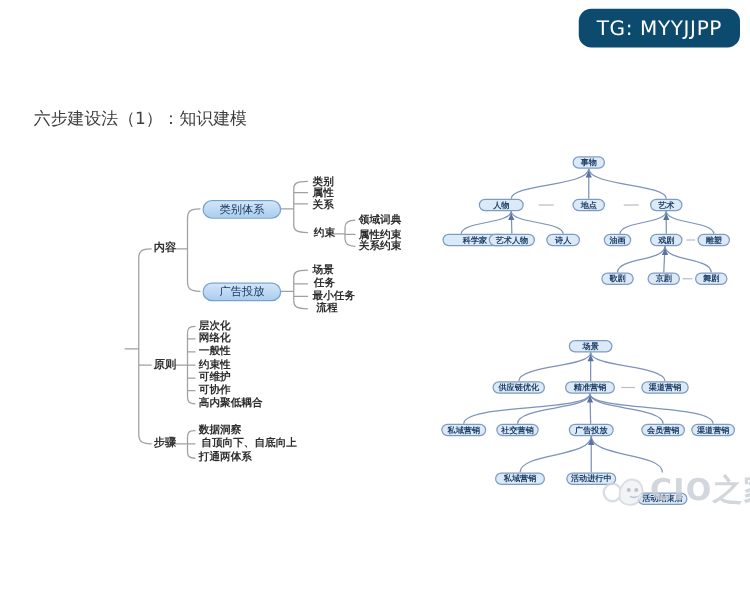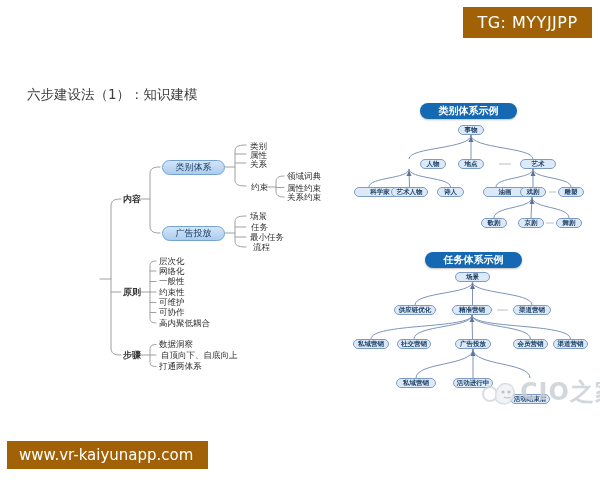--- a/index.html
+++ b/index.html
@@ -1,30 +1,30 @@
 <!DOCTYPE html>
 <html><head>
 <meta charset="utf-8">
 <style>
   html,body{margin:0;padding:0;background:#ffffff;}
   .stage{position:relative;width:600px;height:480px;background:#ffffff;overflow:hidden;
          font-family:"DejaVu Sans","Liberation Sans",sans-serif;}
-  .badge{position:absolute;background:#a16207;color:#ffffff;display:flex;align-items:center;box-sizing:border-box;}
+  .badge{position:absolute;background:#0c4a6e;color:#ffffff;display:flex;align-items:center;box-sizing:border-box;border-radius:10px;}
   .badge.tg{left:463px;top:7px;width:129px;height:31px;justify-content:center;font-size:16px;letter-spacing:.5px;}
   .badge.url{left:7px;top:441px;width:201px;height:28px;padding-left:12px;font-size:15px;}
   .title{position:absolute;left:27px;top:86px;margin:0;font-size:13.5px;font-weight:normal;color:#3d3d3d;white-space:nowrap;}
   svg.wires{position:absolute;left:0;top:0;pointer-events:none;}
   .mm-root{position:absolute;left:18px;top:268px;width:82px;height:23px;background:#cdc5ec;border:1.5px solid #9388cc;
            border-radius:12px;display:flex;align-items:center;justify-content:center;
            font-size:11px;font-weight:bold;color:#2f2f3a;box-sizing:border-box;}
   .mm-pill{position:absolute;width:63px;height:15px;background:linear-gradient(#d3e5f8,#abcdee);
            border:1px solid #74a3d2;border-radius:8px;display:flex;align-items:center;justify-content:center;
            font-size:9px;font-weight:normal;color:#14365c;box-sizing:border-box;white-space:nowrap;}
   .mm-branch{position:absolute;font-size:9px;font-weight:bold;color:#333333;white-space:nowrap;line-height:9px;}
-  .mm-leaf{position:absolute;font-size:8.5px;font-weight:400;color:#2e2e2e;white-space:nowrap;line-height:9px;}
+  .mm-leaf{position:absolute;font-size:8.5px;font-weight:700;color:#2e2e2e;white-space:nowrap;line-height:9px;}
   .tree-header{position:absolute;width:97px;height:16px;background:#1569b3;border-radius:8px;color:#ffffff;
            font-size:10px;font-weight:bold;display:flex;align-items:center;justify-content:center;
            box-shadow:0 1px 2px rgba(0,0,0,.25);white-space:nowrap;}
   .tree-pill{position:absolute;height:10px;background:#dce9f7;border:1px solid #7d9cc4;border-radius:6px;
            color:#1d3f66;font-size:6.5px;font-weight:bold;display:flex;align-items:center;justify-content:center;
            box-sizing:border-box;white-space:nowrap;overflow:hidden;}
   .watermark{position:absolute;left:480px;top:374px;display:flex;align-items:center;gap:2px;opacity:.8;}
   .wm-text{font-size:24px;font-weight:bold;color:#c7cdd5;letter-spacing:1px;white-space:nowrap;}
 </style>
 </head>
@@ -117,36 +117,34 @@
   <span class="mm-leaf" style="left:159px;top:277px">一般性</span>
   <span class="mm-leaf" style="left:159px;top:288px">约束性</span>
   <span class="mm-leaf" style="left:159px;top:298px">可维护</span>
   <span class="mm-leaf" style="left:159px;top:308px">可协作</span>
   <span class="mm-leaf" style="left:159px;top:319px">高内聚低耦合</span>
 
   <span class="mm-leaf" style="left:159px;top:340px">数据洞察</span>
   <span class="mm-leaf" style="left:161px;top:351px">自顶向下、自底向上</span>
   <span class="mm-leaf" style="left:159px;top:362px">打通两体系</span>
 
-  <div class="tree-header" style="left:420px;top:103px">类别体系示例</div>
   <div class="tree-pill" style="left:458px;top:125px;width:26px">事物</div>
-  <div class="tree-pill" style="left:420px;top:159px;width:26px">人物</div>
+  <div class="tree-pill" style="left:383px;top:159px;width:36px">人物</div>
   <div class="tree-pill" style="left:458px;top:159px;width:26px">地点</div>
-  <div class="tree-pill" style="left:520px;top:159px;width:36px">艺术</div>
+  <div class="tree-pill" style="left:520px;top:159px;width:26px">艺术</div>
   <div class="tree-pill" style="left:354px;top:187px;width:52px">科学家</div>
   <div class="tree-pill" style="left:391px;top:187px;width:37px">艺术人物</div>
   <div class="tree-pill" style="left:437px;top:187px;width:27px">诗人</div>
-  <div class="tree-pill" style="left:483px;top:187px;width:44px">油画</div>
+  <div class="tree-pill" style="left:483px;top:187px;width:22px">油画</div>
   <div class="tree-pill" style="left:520px;top:187px;width:26px">戏剧</div>
   <div class="tree-pill" style="left:558px;top:187px;width:26px">雕塑</div>
   <div class="tree-pill" style="left:481px;top:218px;width:26px">歌剧</div>
   <div class="tree-pill" style="left:518px;top:218px;width:26px">京剧</div>
   <div class="tree-pill" style="left:556px;top:218px;width:26px">舞剧</div>
 
-  <div class="tree-header" style="left:425px;top:252px">任务体系示例</div>
   <div class="tree-pill" style="left:455px;top:272px;width:35px">场景</div>
   <div class="tree-pill" style="left:394px;top:305px;width:42px">供应链优化</div>
   <div class="tree-pill" style="left:452px;top:305px;width:40px">精准营销</div>
   <div class="tree-pill" style="left:513px;top:305px;width:38px">渠道营销</div>
   <div class="tree-pill" style="left:353px;top:339px;width:36px">私域营销</div>
   <div class="tree-pill" style="left:397px;top:339px;width:34px">社交营销</div>
   <div class="tree-pill" style="left:455px;top:339px;width:36px">广告投放</div>
   <div class="tree-pill" style="left:513px;top:339px;width:35px">会员营销</div>
   <div class="tree-pill" style="left:553px;top:339px;width:35px">渠道营销</div>
   <div class="tree-pill" style="left:396px;top:378px;width:40px">私域营销</div>
@@ -157,15 +155,14 @@
     <svg width="38" height="36" viewBox="0 0 38 36">
       <circle cx="10" cy="20" r="7" fill="none" stroke="#d2d7dd" stroke-width="2"></circle>
       <path d="M16,26 C14,14 22,8 28,10 C35,12 36,22 31,27 C27,31 20,31 16,26 Z" fill="#eef1f5" stroke="#d2d7dd" stroke-width="1.5"></path>
       <circle cx="23" cy="18" r="1.6" fill="#aab3bf"></circle>
       <circle cx="29" cy="18" r="1.6" fill="#aab3bf"></circle>
       <path d="M24,23 q3,2 6,0" fill="none" stroke="#aab3bf" stroke-width="1.2"></path>
     </svg>
     <span class="wm-text">CIO之家</span>
   </div>
 
-  <div class="badge url">www.vr-kaiyunapp.com</div>
 
 </div>
 
 </body></html>

